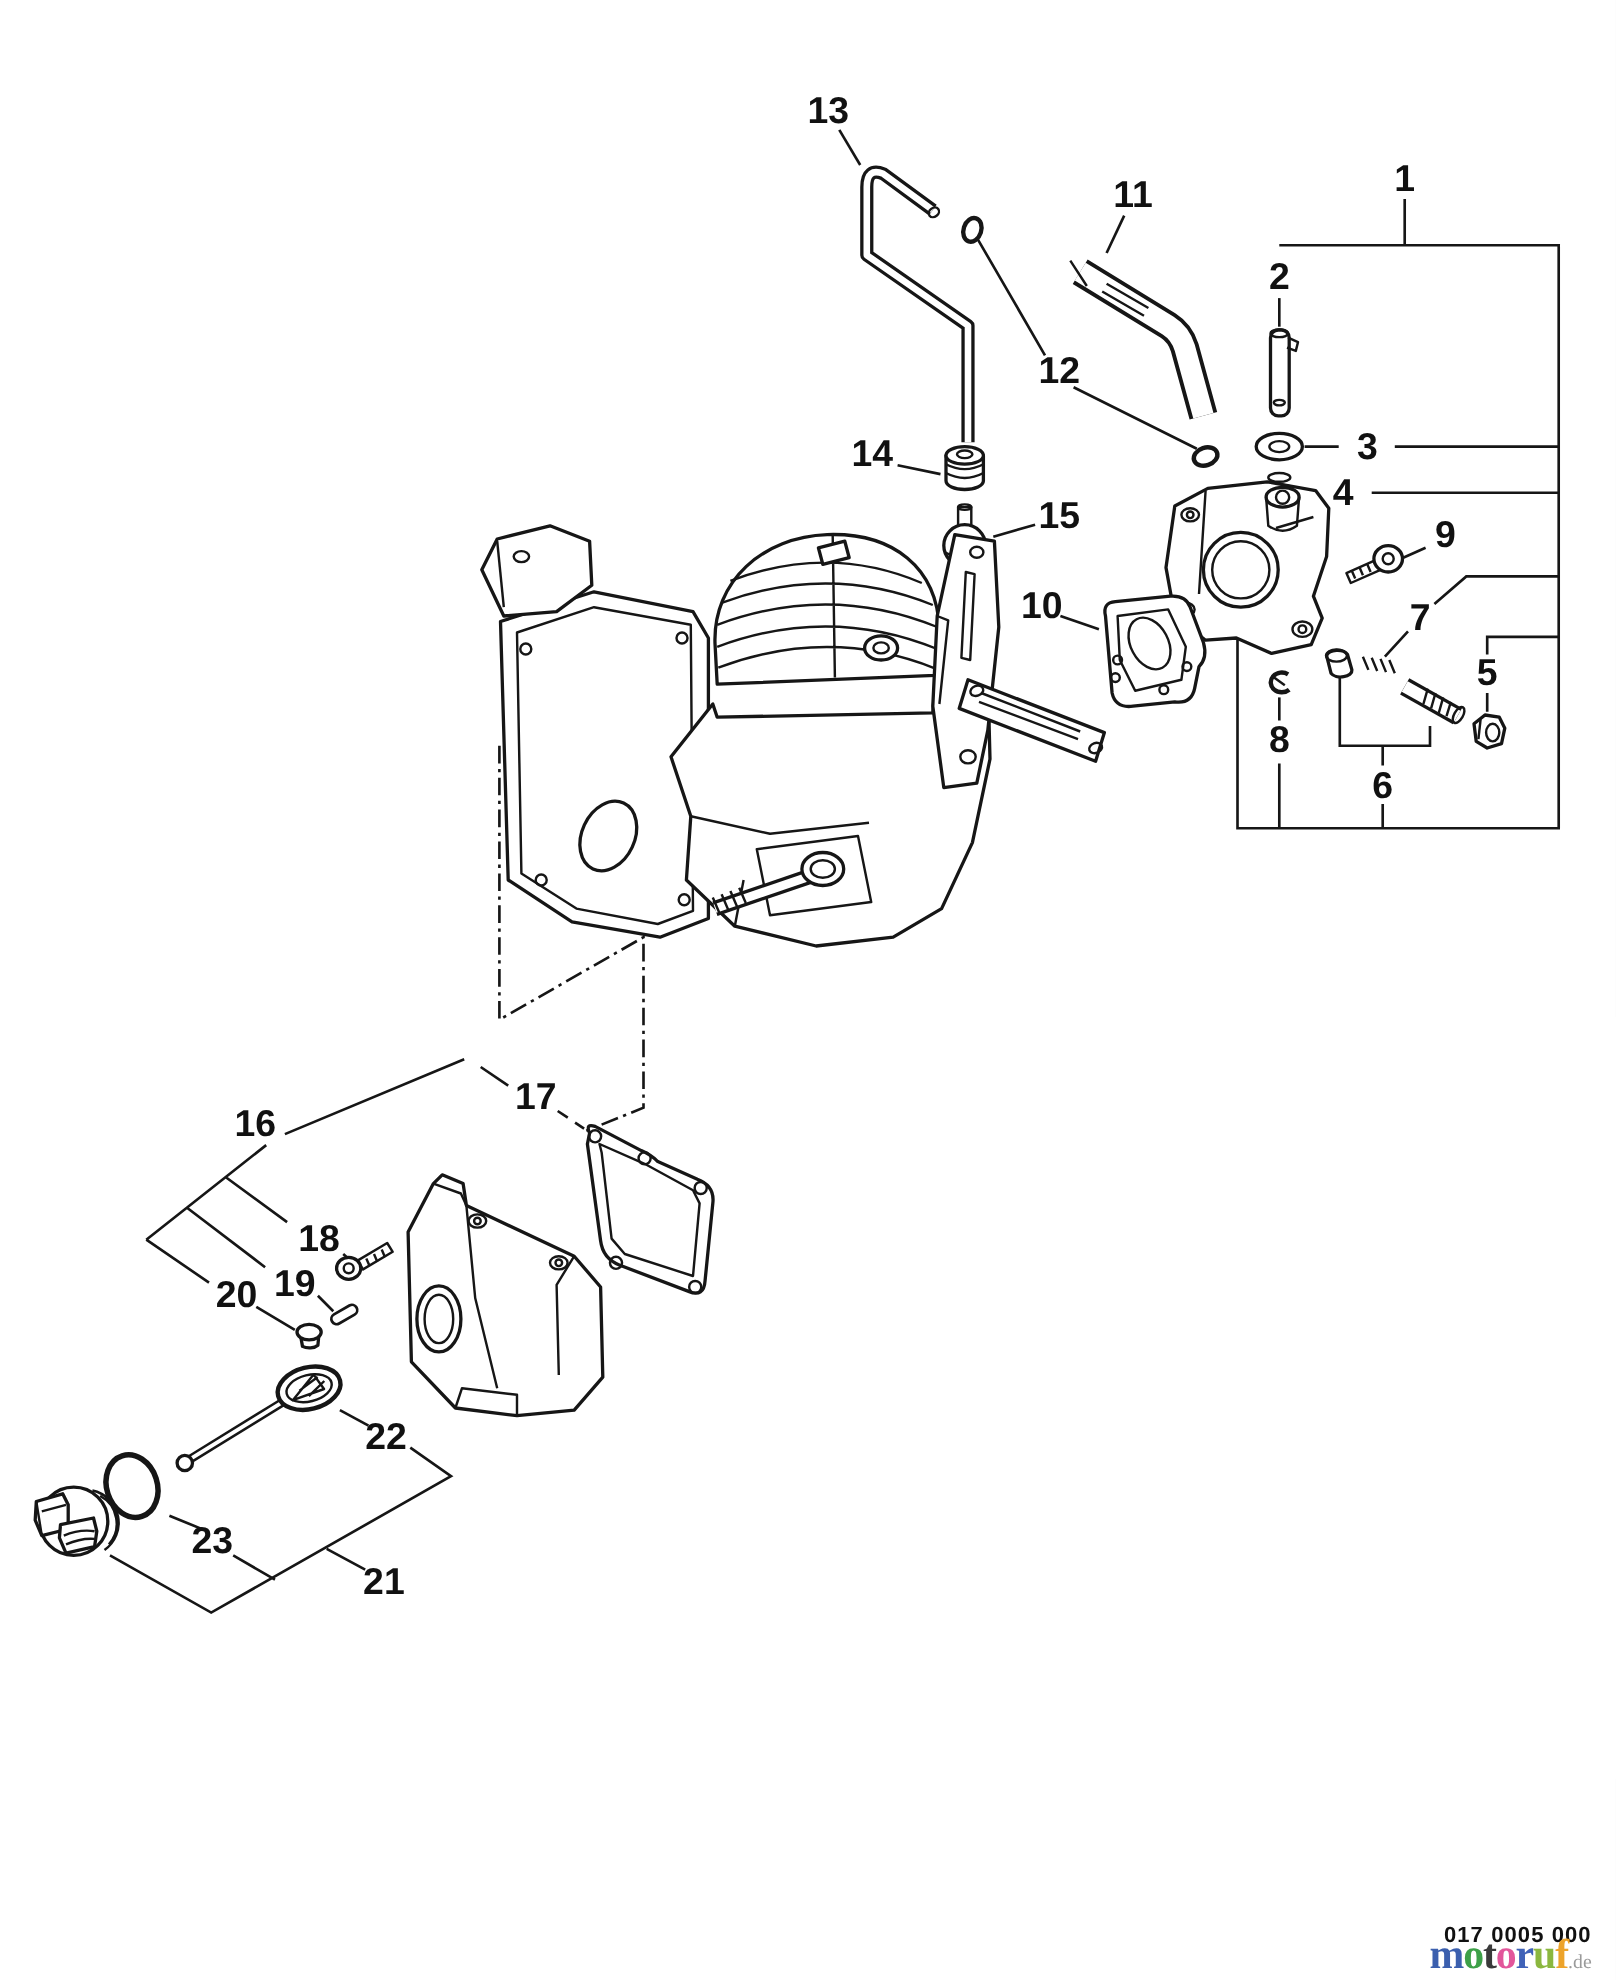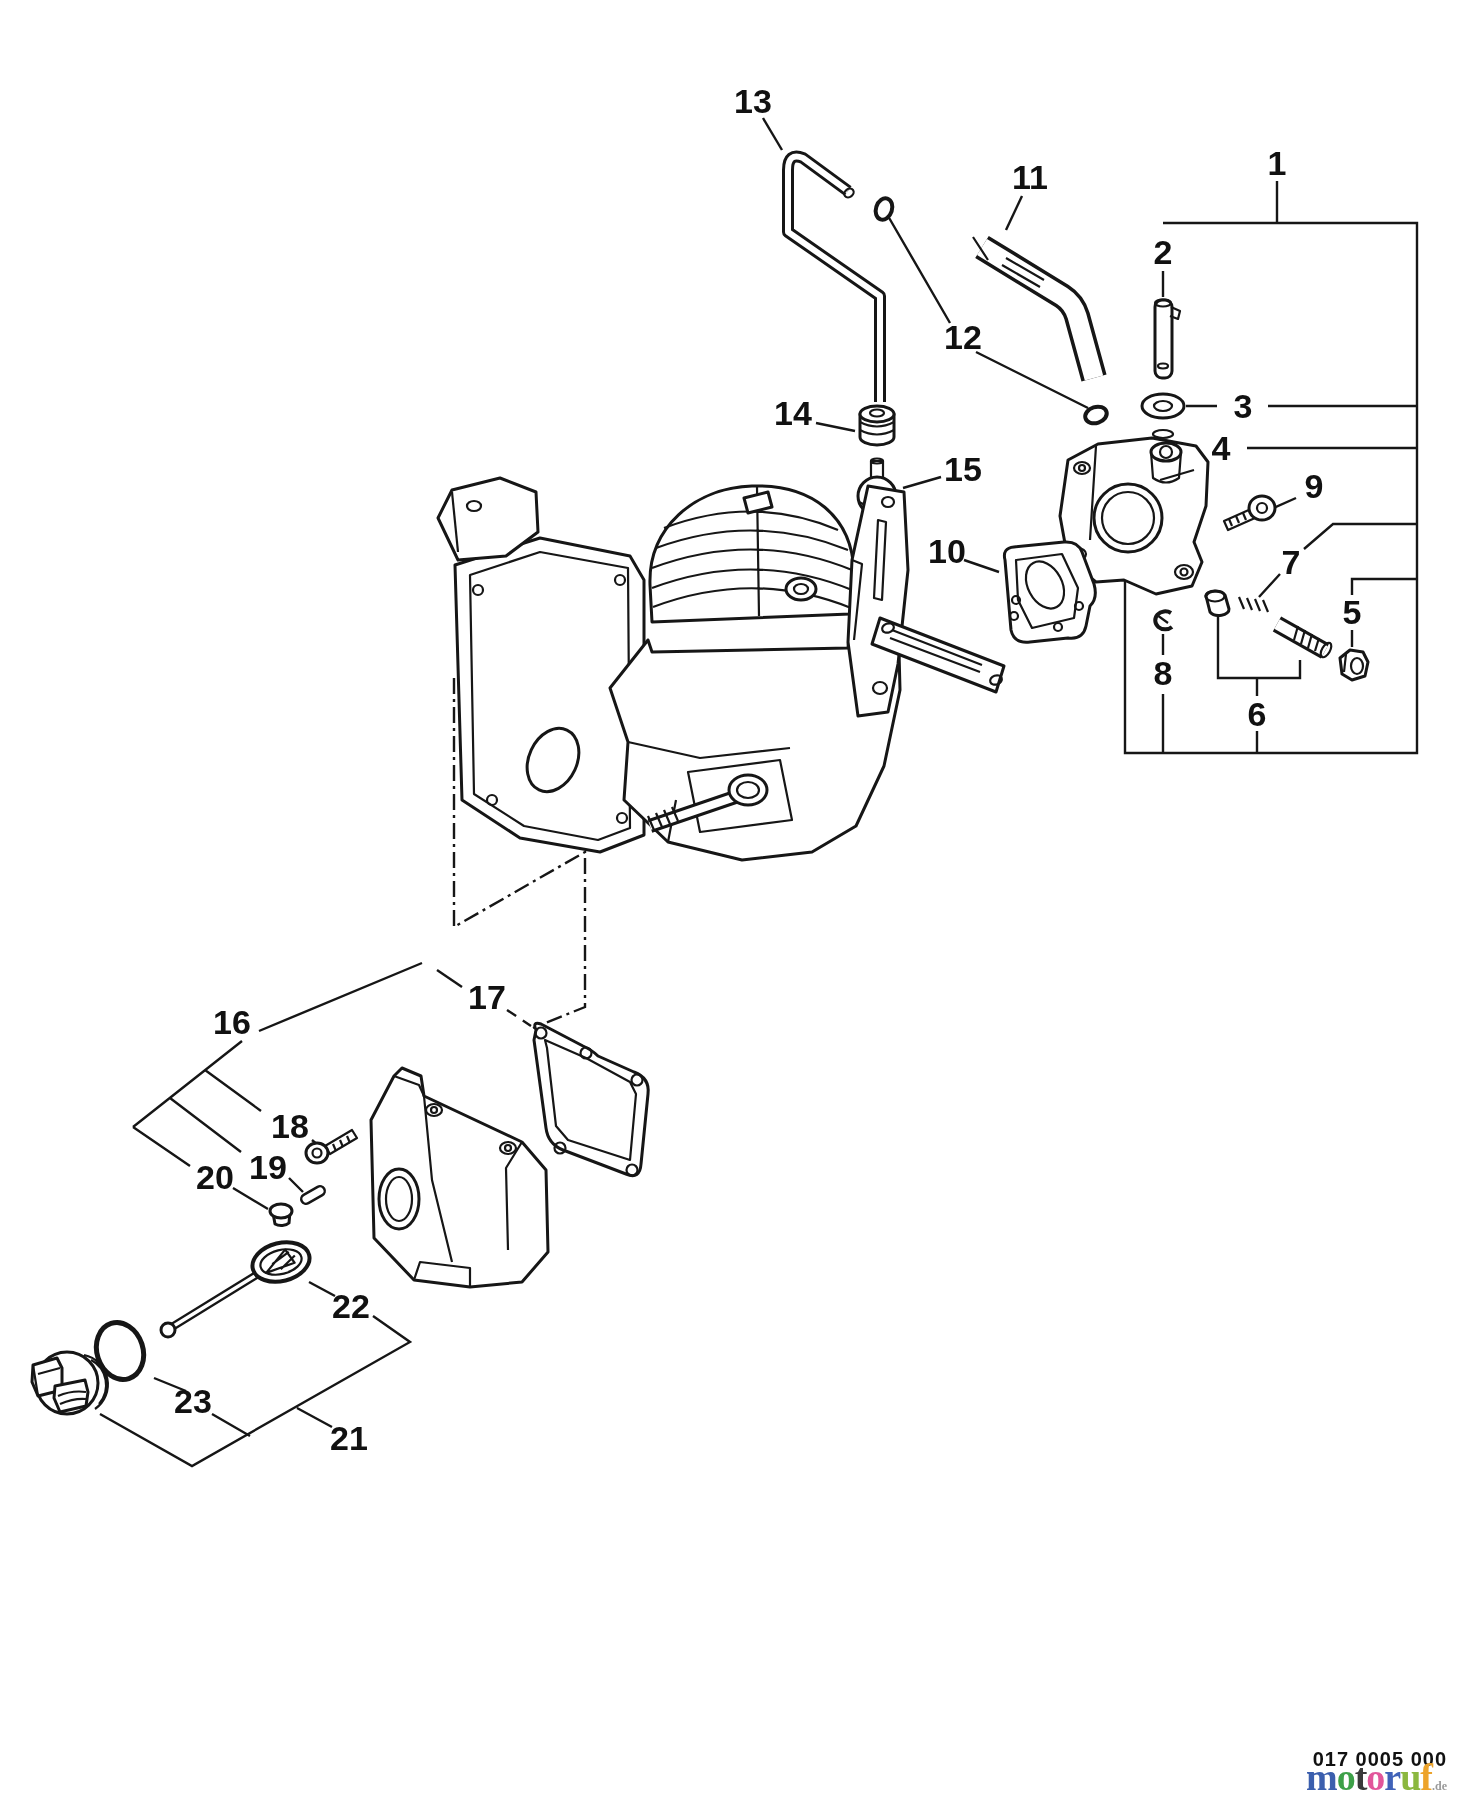--- a/index.html
+++ b/index.html
@@ -20,21 +20,21 @@
     position:absolute;top:1748px;right:22px;
     font-family:Liberation Sans, sans-serif;
     font-size:20px;font-weight:bold;color:#111;letter-spacing:1px;
   }
   .wordmark{
     position:absolute;top:1758px;right:22px;
     font-family:"Liberation Serif", serif;
     font-size:38px;font-weight:bold;line-height:1;letter-spacing:-1px;
     white-space:nowrap;
   }
-  .wordmark .de{font-size:12px;font-weight:bold;color:#9a9a9a;letter-spacing:0;}
+  .wordmark .de{font-size:18px;font-weight:normal;color:#9a9a9a;letter-spacing:0;}
 </style>
 </head>
 <body>
 
 <div class="stage">
 <svg width="1469" height="1800" viewBox="0 0 1469 1800">
 
   <g>
 
     <path class="ln" d="M1277,181 V223 M1163,223 H1417 V753 H1125 V580 M1163,753 V694 M1257,753 V731"></path>

